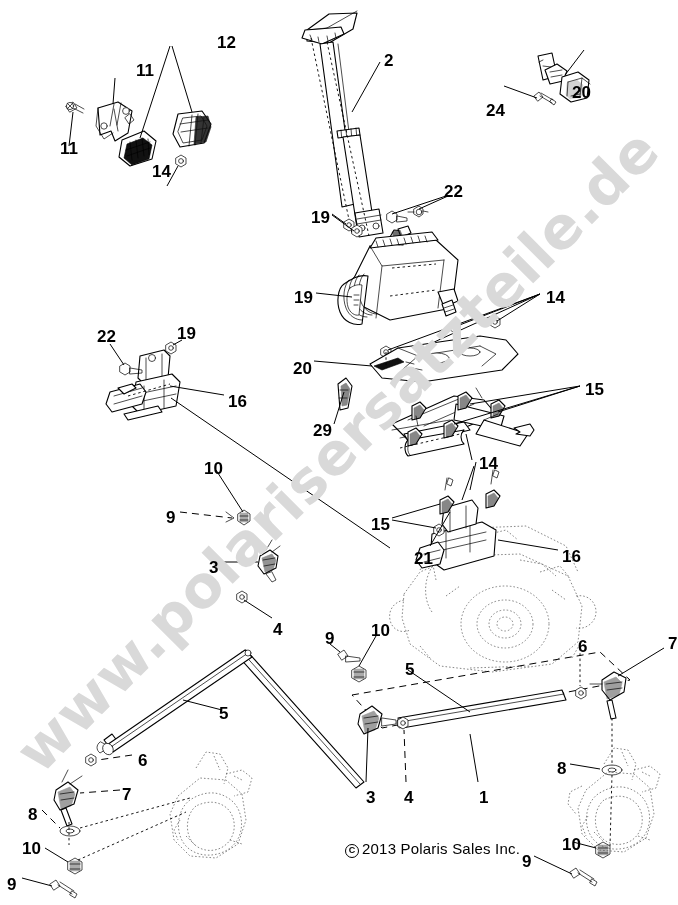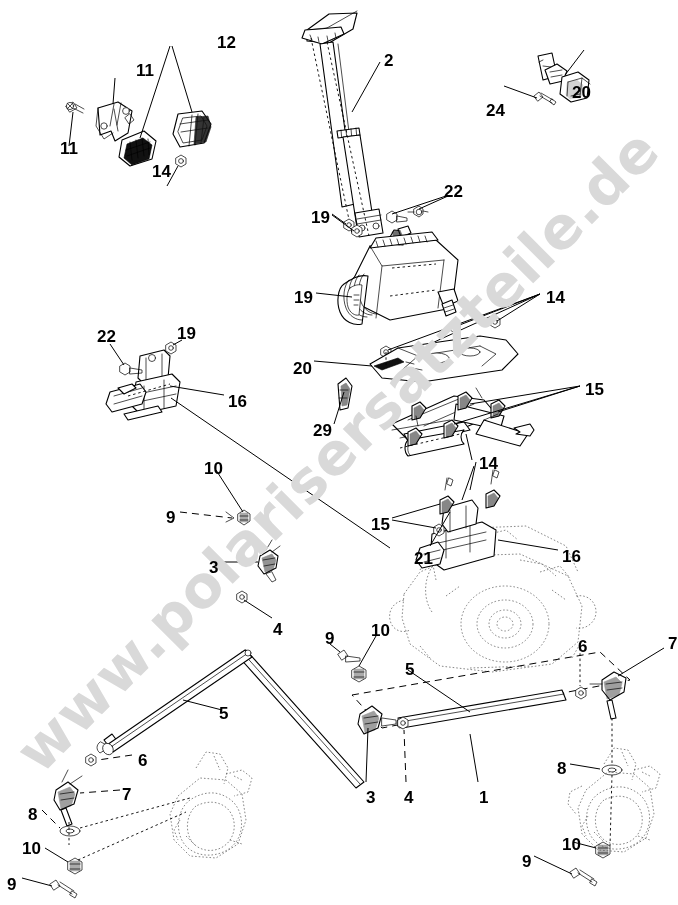--- a/index.html
+++ b/index.html
@@ -579,14 +579,17 @@
       <div class="callout" style="left: 557px; top: 760px;">8</div>
       <div class="callout" style="left: 366px; top: 789px;">3</div>
       <div class="callout" style="left: 404px; top: 789px;">4</div>
       <div class="callout" style="left: 479px; top: 789px;">1</div>
       <div class="callout" style="left: 22px; top: 840px;">10</div>
       <div class="callout" style="left: 7px; top: 876px;">9</div>
       <div class="callout" style="left: 562px; top: 836px;">10</div>
       <div class="callout" style="left: 522px; top: 853px;">9</div>
     </div>
 
+  <div id="copyright">
+    <span class="csym">C</span><span>2013 Polaris Sales Inc.</span>
+  </div>
 
 </div>
 
 </body></html>

